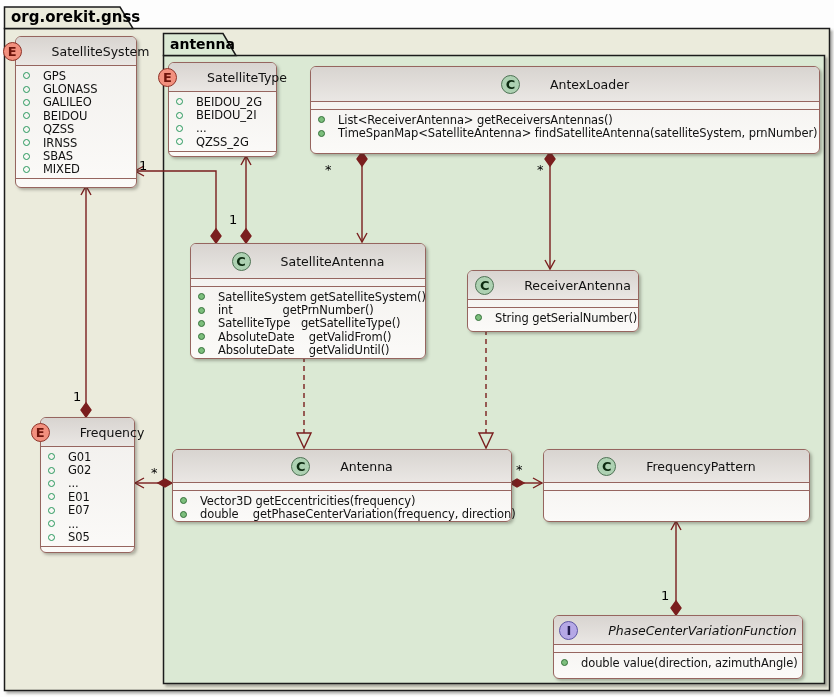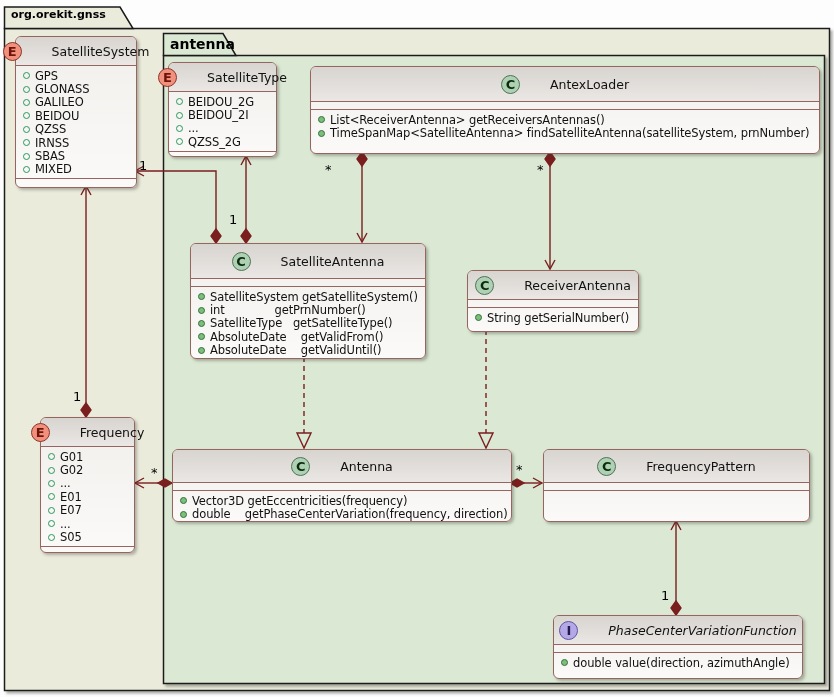--- a/index.html
+++ b/index.html
@@ -1,37 +1,37 @@
 <!DOCTYPE html>
 <html><head>
 <meta charset="utf-8">
 <style>
   html,body{margin:0;padding:0;background:#fdfdfd;}
   #stage{position:relative;width:834px;height:697px;font-family:"DejaVu Sans",sans-serif;color:#111;overflow:hidden;}
   #wires{position:absolute;left:0;top:0;z-index:0;}
   .pkg-label{position:absolute;z-index:2;font-weight:bold;color:#000;}
-  .pkg-label.outer{left:11px;top:8px;font-size:11px;}
+  .pkg-label.outer{left:11px;top:8px;font-size:15px;}
   .pkg-label.inner{left:170px;top:36px;font-size:14px;}
   .box{position:absolute;z-index:1;border:1px solid #96655f;border-radius:6px;
        background:linear-gradient(180deg,#f1efec,#fbfaf8);
        box-shadow:2px 2px 3px rgba(60,60,50,.35);display:flex;flex-direction:column;}
   .hdr{display:flex;align-items:center;justify-content:center;gap:6px;flex:none;
        background:linear-gradient(180deg,#d8d4d0,#eae7e4);
        border-bottom:1px solid #96655f;border-radius:5px 5px 0 0;height:var(--hdr,30px);}
   .circ{width:19px;height:19px;border-radius:50%;display:flex;align-items:center;justify-content:center;
         font-weight:bold;font-size:13px;flex:none;box-sizing:border-box;}
   .circ.e{background:#F2907E;border:1px solid #8f3328;color:#6e140b;}
   .circ.c{background:#ADD1B2;border:1px solid #4f7355;color:#0c2a10;}
   .circ.i{background:#B5A8E6;border:1px solid #5d55a5;color:#201a4d;}
   .title{font-size:12.5px;margin-left:24px;}
   .title.italic{font-style:italic;}
   .strip{height:7px;flex:none;border-bottom:1px solid #96655f;}
   .members{padding:3px 0 2px 0;}
   .members.enum-list{border-bottom:1px solid #96655f;}
-  .member{height:13.4px;display:flex;align-items:center;}
+  .member{height:13.4px;display:flex;align-items:center;gap:8px;}
   .dot{width:7px;height:7px;border-radius:50%;flex:none;margin:0 5px 0 7px;box-sizing:border-box;}
   .dot.filled{background:#7cbe7c;border:1px solid #35713a;}
   .dot.hollow{background:transparent;border:1.6px solid #27985c;}
   .mtext{font-size:11.5px;white-space:pre;letter-spacing:-0.1px;}
   .mult{position:absolute;z-index:2;font-size:13px;color:#000;line-height:13px;}
 </style>
 </head>
 <body>
 
 <div id="stage">

